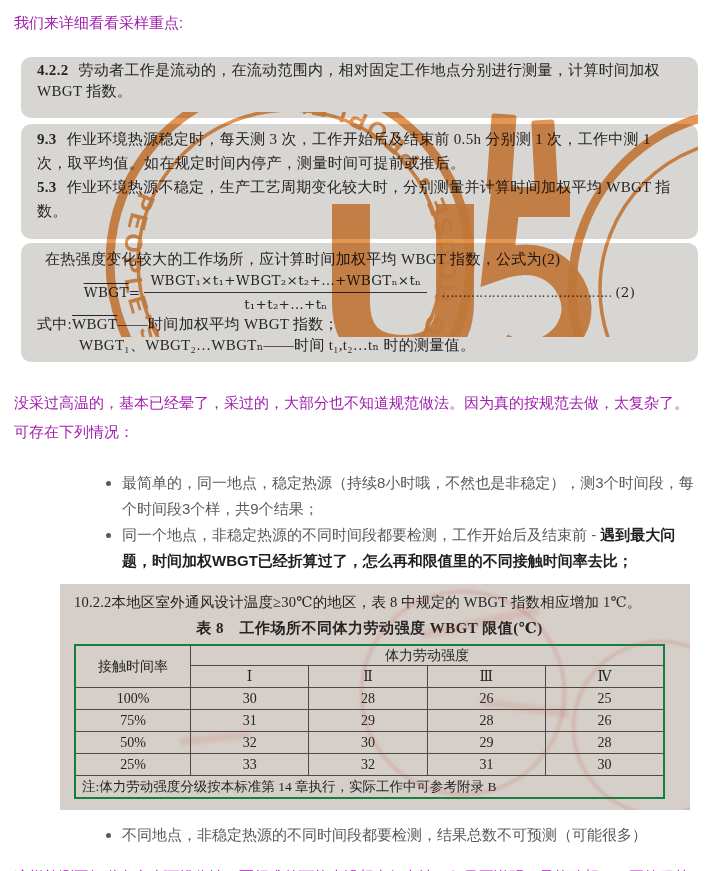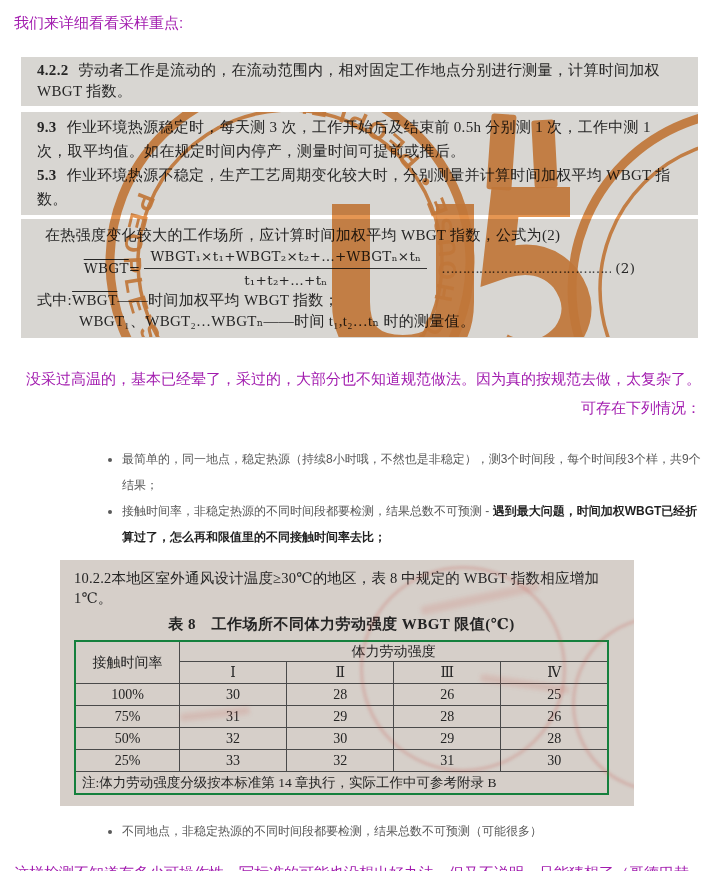--- a/index.html
+++ b/index.html
@@ -7,38 +7,39 @@
     width:715px;min-height:871px;
     font-family:"Liberation Sans","DejaVu Sans",sans-serif;
     color:#595959;
     -webkit-font-smoothing:antialiased;
   }
   .content{padding:8px 14px 14px 14px;}
 
   
   .para{font-size:15px;line-height:29px;color:#a21caf;margin:0;}
   .intro{margin:4px 0 24px 0;line-height:21px;}
-  .para2{margin-top:26px;text-align:right;}
+  .para2{margin-top:26px;}
   .closing{margin-top:14px;}
 
   ul.bullets{margin:24px 0 0 0;padding:0 0 0 108px;}
   ul.bullets.single{margin-top:12px;}
-  ul.bullets li{font-size:12px;line-height:26px;color:#595959;margin:0;padding:0;}
+  ul.bullets li{font-size:15px;line-height:26px;color:#595959;margin:0;padding:0;}
   ul.bullets li b{color:#1f1f1f;font-weight:700;}
 
   
   .scan-wrap{position:relative;margin-left:7px;width:677px;}
   .scan-block{
     background:#d8d6d2;
     font-family:"Liberation Serif","DejaVu Serif",serif;
     color:#262626;
     font-size:15px;
     letter-spacing:.3px;
     box-sizing:border-box;
-    padding:3px 16px 4px 16px;
+    padding:3px 16px 16px 16px;
+    border-radius:10px;
   }
   .scan-block .cnum{font-weight:700;margin-right:10px;}
   .blk1{line-height:21px;margin-bottom:6px;}
   .blk2{line-height:24px;margin-bottom:4px;}
   .blk3{line-height:21px;padding-top:5px;padding-bottom:6px;}
   .blk3 .fintro{line-height:22px;margin:0 0 2px 8px;}
 
   .formula-row{
     display:flex;align-items:center;justify-content:center;
     font-family:"DejaVu Serif","DejaVu Sans",serif;
@@ -56,21 +57,21 @@
 
   
   .stamp-svg{
     position:absolute;left:0;top:55px;width:677px;height:225px;
     pointer-events:none;mix-blend-mode:multiply;opacity:.9;
   }
 
   
   .scan-table-block{
     position:relative;
-    margin:10px 0 0 46px;width:574px;box-sizing:border-box;
+    margin:10px 0 0 46px;width:630px;box-sizing:border-box;
     background:#d6cfc9;
     font-family:"Liberation Serif","DejaVu Serif",serif;
     color:#242424;
     padding:8px 25px 11px 14px;
     overflow:hidden;
   }
   .scan-table-block .clause{font-size:14.5px;line-height:20px;letter-spacing:.2px;}
   .tbl-title{text-align:center;font-weight:700;font-size:15px;margin:7px 0 6px 0;letter-spacing:.5px;}
   table.wbgt{
     width:100%;border-collapse:collapse;
@@ -143,21 +144,21 @@
         <path d="M 330 92 L 330 190 Q 330 242 382 242 Q 434 242 434 190 L 434 92" stroke-width="38"></path>
         <path d="M 549 90 L 484 90 L 477 153 Q 520 138 544 166 Q 566 196 546 224 Q 518 255 480 236" stroke-width="30"></path>
       </g>
     </svg>
   </div>
 
   <p class="para para2">没采过高温的，基本已经晕了，采过的，大部分也不知道规范做法。因为真的按规范去做，太复杂了。可存在下列情况：</p>
 
   <ul class="bullets">
     <li><span>最简单的，同一地点，稳定热源（持续8小时哦，不然也是非稳定），测3个时间段，每个时间段3个样，共9个结果；</span></li>
-    <li><span>接触时间率，非稳定热源的不同时间段都要检测，结果总数不可预测 - </span><b>遇到最大问题，时间加权WBGT已经折算过了，怎么再和限值里的不同接触时间率去比；</b></li>
+    <li><span>同一个地点，非稳定热源的不同时间段都要检测，工作开始后及结束前 - </span><b>遇到最大问题，时间加权WBGT已经折算过了，怎么再和限值里的不同接触时间率去比；</b></li>
   </ul>
 
   <div class="scan-table-block">
     <div class="clause"><span class="cnum">10.2.2</span><span>本地区室外通风设计温度≥30℃的地区，表 8 中规定的 WBGT 指数相应增加 1℃。</span></div>
     <div class="tbl-title">表 8　工作场所不同体力劳动强度 WBGT 限值(℃)</div>
 
     <table class="wbgt">
       <colgroup>
           <col style="width:19.6%">
           <col style="width:20.1%">

